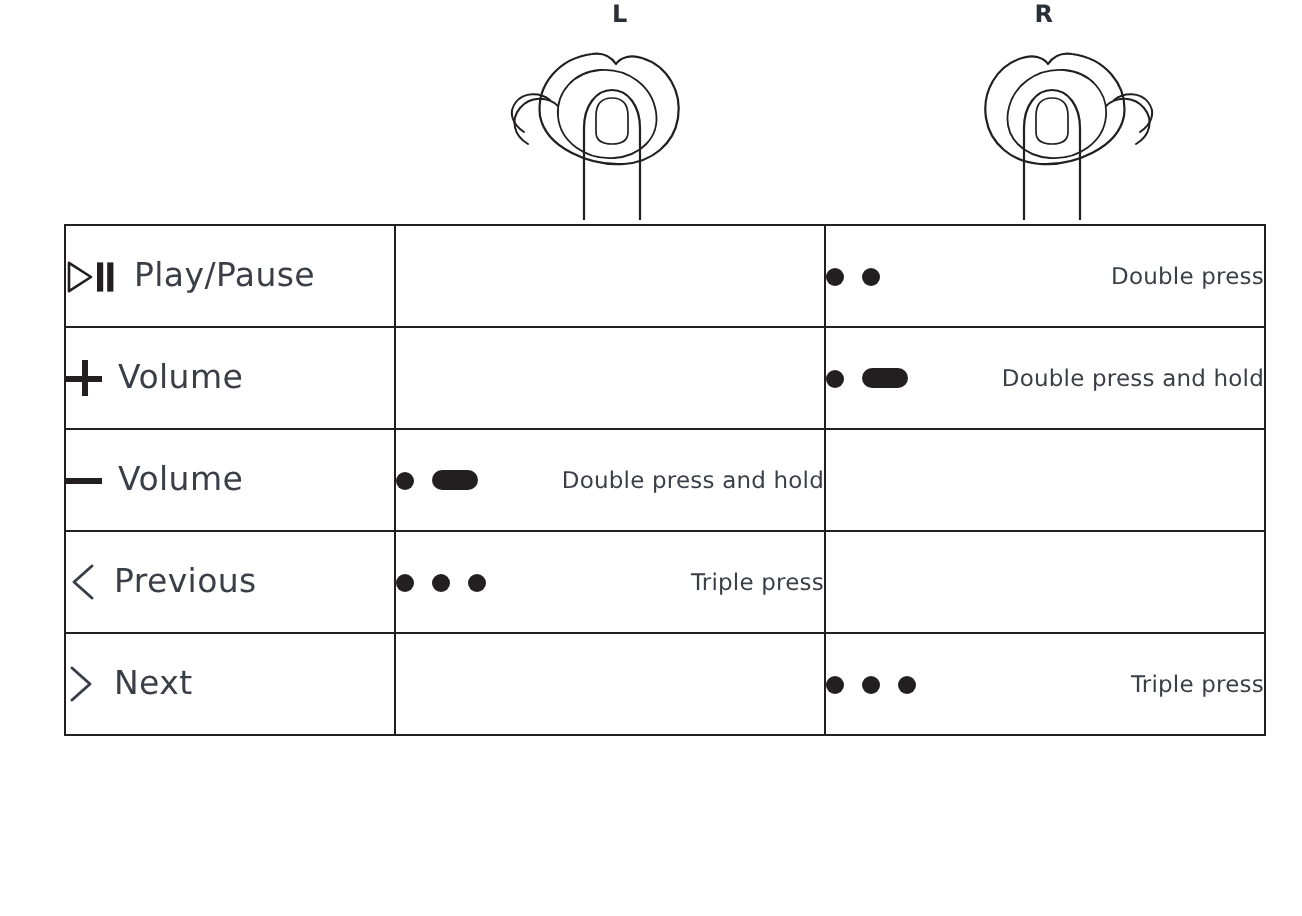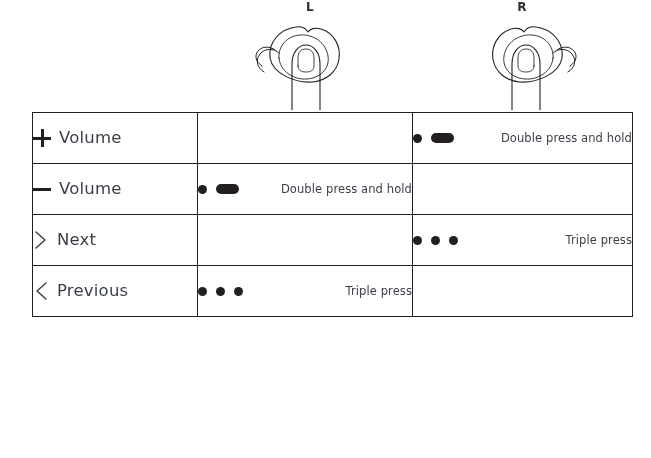--- a/index.html
+++ b/index.html
@@ -215,20 +215,44 @@
 </div>
 
 <table class="gesture-table">
   <colgroup>
     <col class="col-action">
     <col class="col-left">
     <col class="col-right">
   </colgroup>
   <tbody>
 
+    <tr class="row-std">
+      <td class="action-cell">
+        <div class="action-inner">
+          <span class="icn icn-playpause">
+            <svg width="26" height="17" viewBox="0 0 26 17" fill="none">
+              <path d="M1.5 1.4 L12.5 8.5 L1.5 15.6 Z" stroke="#231f20" stroke-width="1.3" stroke-linejoin="round"></path>
+              <rect x="15.5" y="1.2" width="3.1" height="14.6" fill="#231f20"></rect>
+              <rect x="20.6" y="1.2" width="3.1" height="14.6" fill="#231f20"></rect>
+            </svg>
+          </span>
+          <span class="action-label">Play/Pause</span>
+        </div>
+      </td>
+      <td class="gesture-cell empty-cell"></td>
+      <td class="gesture-cell">
+        <div class="gesture-inner">
+          <span class="marks">
+            <span class="mark-dot"></span>
+            <span class="mark-dot"></span>
+          </span>
+          <span class="gesture-text">Double press</span>
+        </div>
+      </td>
+    </tr>
 
     <tr class="row-std">
       <td class="action-cell">
         <div class="action-inner">
           <span class="icn icn-plus"></span>
           <span class="action-label">Volume</span>
         </div>
       </td>
       <td class="gesture-cell empty-cell"></td>
       <td class="gesture-cell">
@@ -249,20 +273,44 @@
           <span class="action-label">Volume</span>
         </div>
       </td>
       <td class="gesture-cell">
         <div class="gesture-inner">
           <span class="marks">
             <span class="mark-dot"></span>
             <span class="mark-hold"></span>
           </span>
           <span class="gesture-text">Double press and hold</span>
+        </div>
+      </td>
+      <td class="gesture-cell empty-cell"></td>
+    </tr>
+
+    <tr class="row-std">
+      <td class="action-cell">
+        <div class="action-inner">
+          <span class="icn icn-chevron">
+            <svg width="16" height="20" viewBox="0 0 16 20" fill="none">
+              <path d="M13 2 L4 10 L13 18" stroke="#3a3f47" stroke-width="1.5" stroke-linecap="round" stroke-linejoin="round"></path>
+            </svg>
+          </span>
+          <span class="action-label">Previous</span>
+        </div>
+      </td>
+      <td class="gesture-cell">
+        <div class="gesture-inner">
+          <span class="marks">
+            <span class="mark-dot"></span>
+            <span class="mark-dot"></span>
+            <span class="mark-dot"></span>
+          </span>
+          <span class="gesture-text">Triple press</span>
         </div>
       </td>
       <td class="gesture-cell empty-cell"></td>
     </tr>
 
     <tr class="row-std">
       <td class="action-cell">
         <div class="action-inner">
           <span class="icn icn-chevron">
             <svg width="16" height="20" viewBox="0 0 16 20" fill="none">
@@ -278,39 +326,15 @@
           <span class="marks">
             <span class="mark-dot"></span>
             <span class="mark-dot"></span>
             <span class="mark-dot"></span>
           </span>
           <span class="gesture-text">Triple press</span>
         </div>
       </td>
     </tr>
 
-    <tr class="row-std">
-      <td class="action-cell">
-        <div class="action-inner">
-          <span class="icn icn-chevron">
-            <svg width="16" height="20" viewBox="0 0 16 20" fill="none">
-              <path d="M13 2 L4 10 L13 18" stroke="#3a3f47" stroke-width="1.5" stroke-linecap="round" stroke-linejoin="round"></path>
-            </svg>
-          </span>
-          <span class="action-label">Previous</span>
-        </div>
-      </td>
-      <td class="gesture-cell">
-        <div class="gesture-inner">
-          <span class="marks">
-            <span class="mark-dot"></span>
-            <span class="mark-dot"></span>
-            <span class="mark-dot"></span>
-          </span>
-          <span class="gesture-text">Triple press</span>
-        </div>
-      </td>
-      <td class="gesture-cell empty-cell"></td>
-    </tr>
-
 
   </tbody>
 </table>
 
 </body></html>

